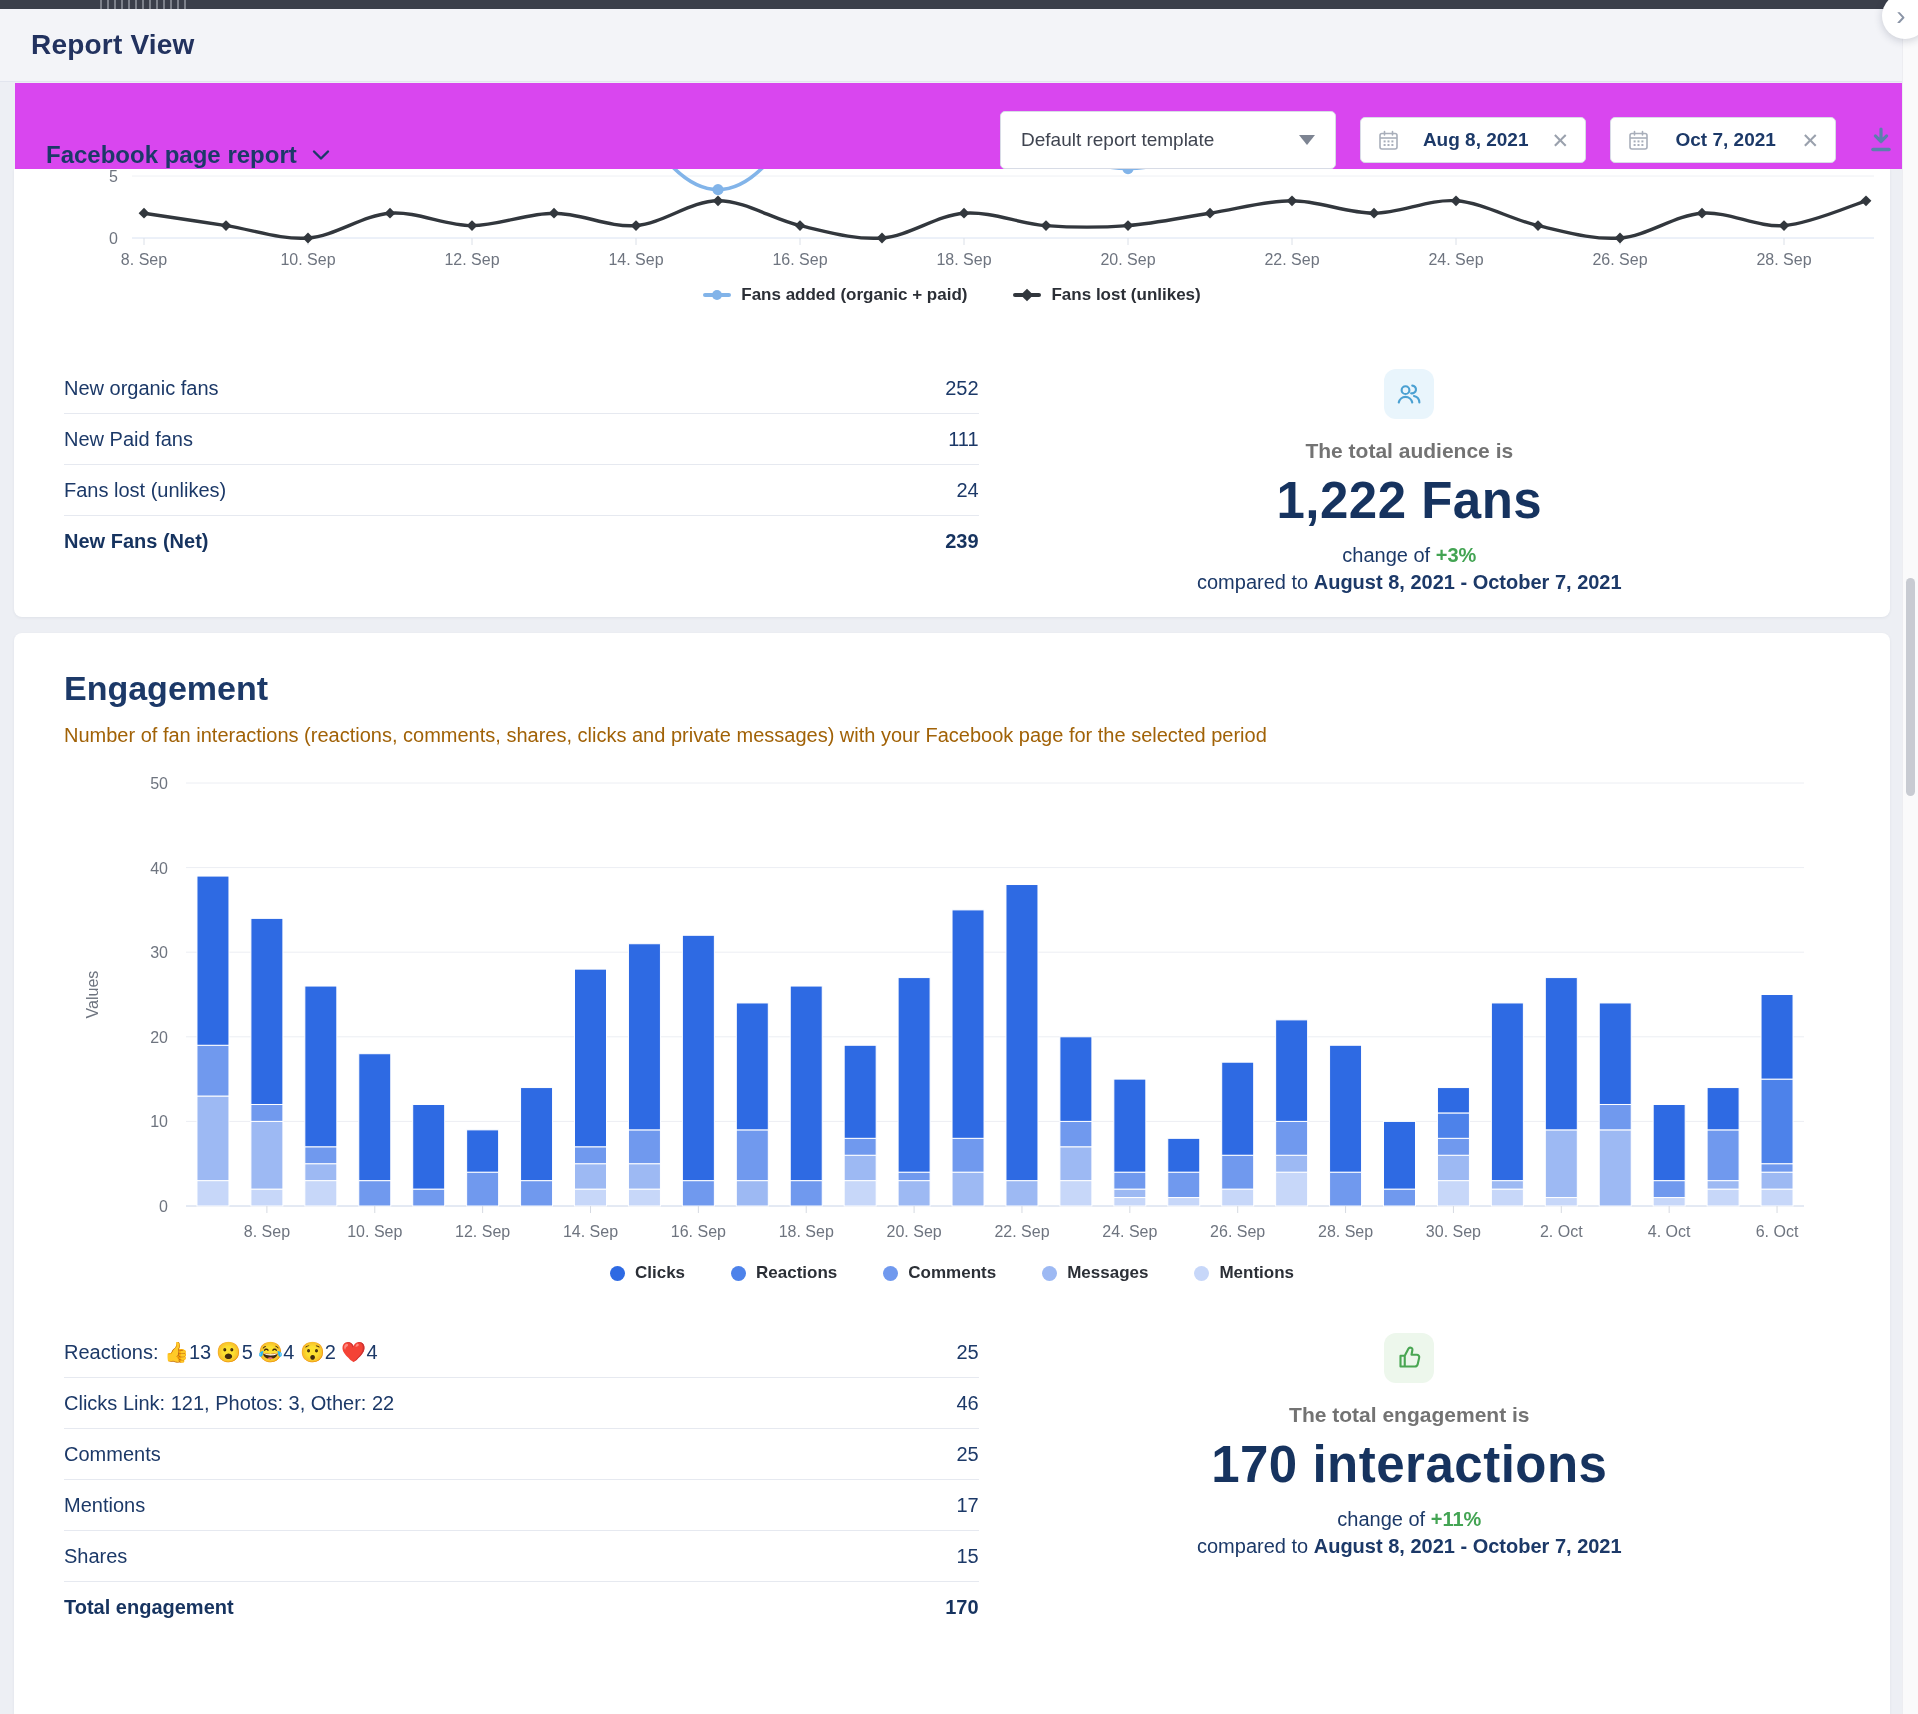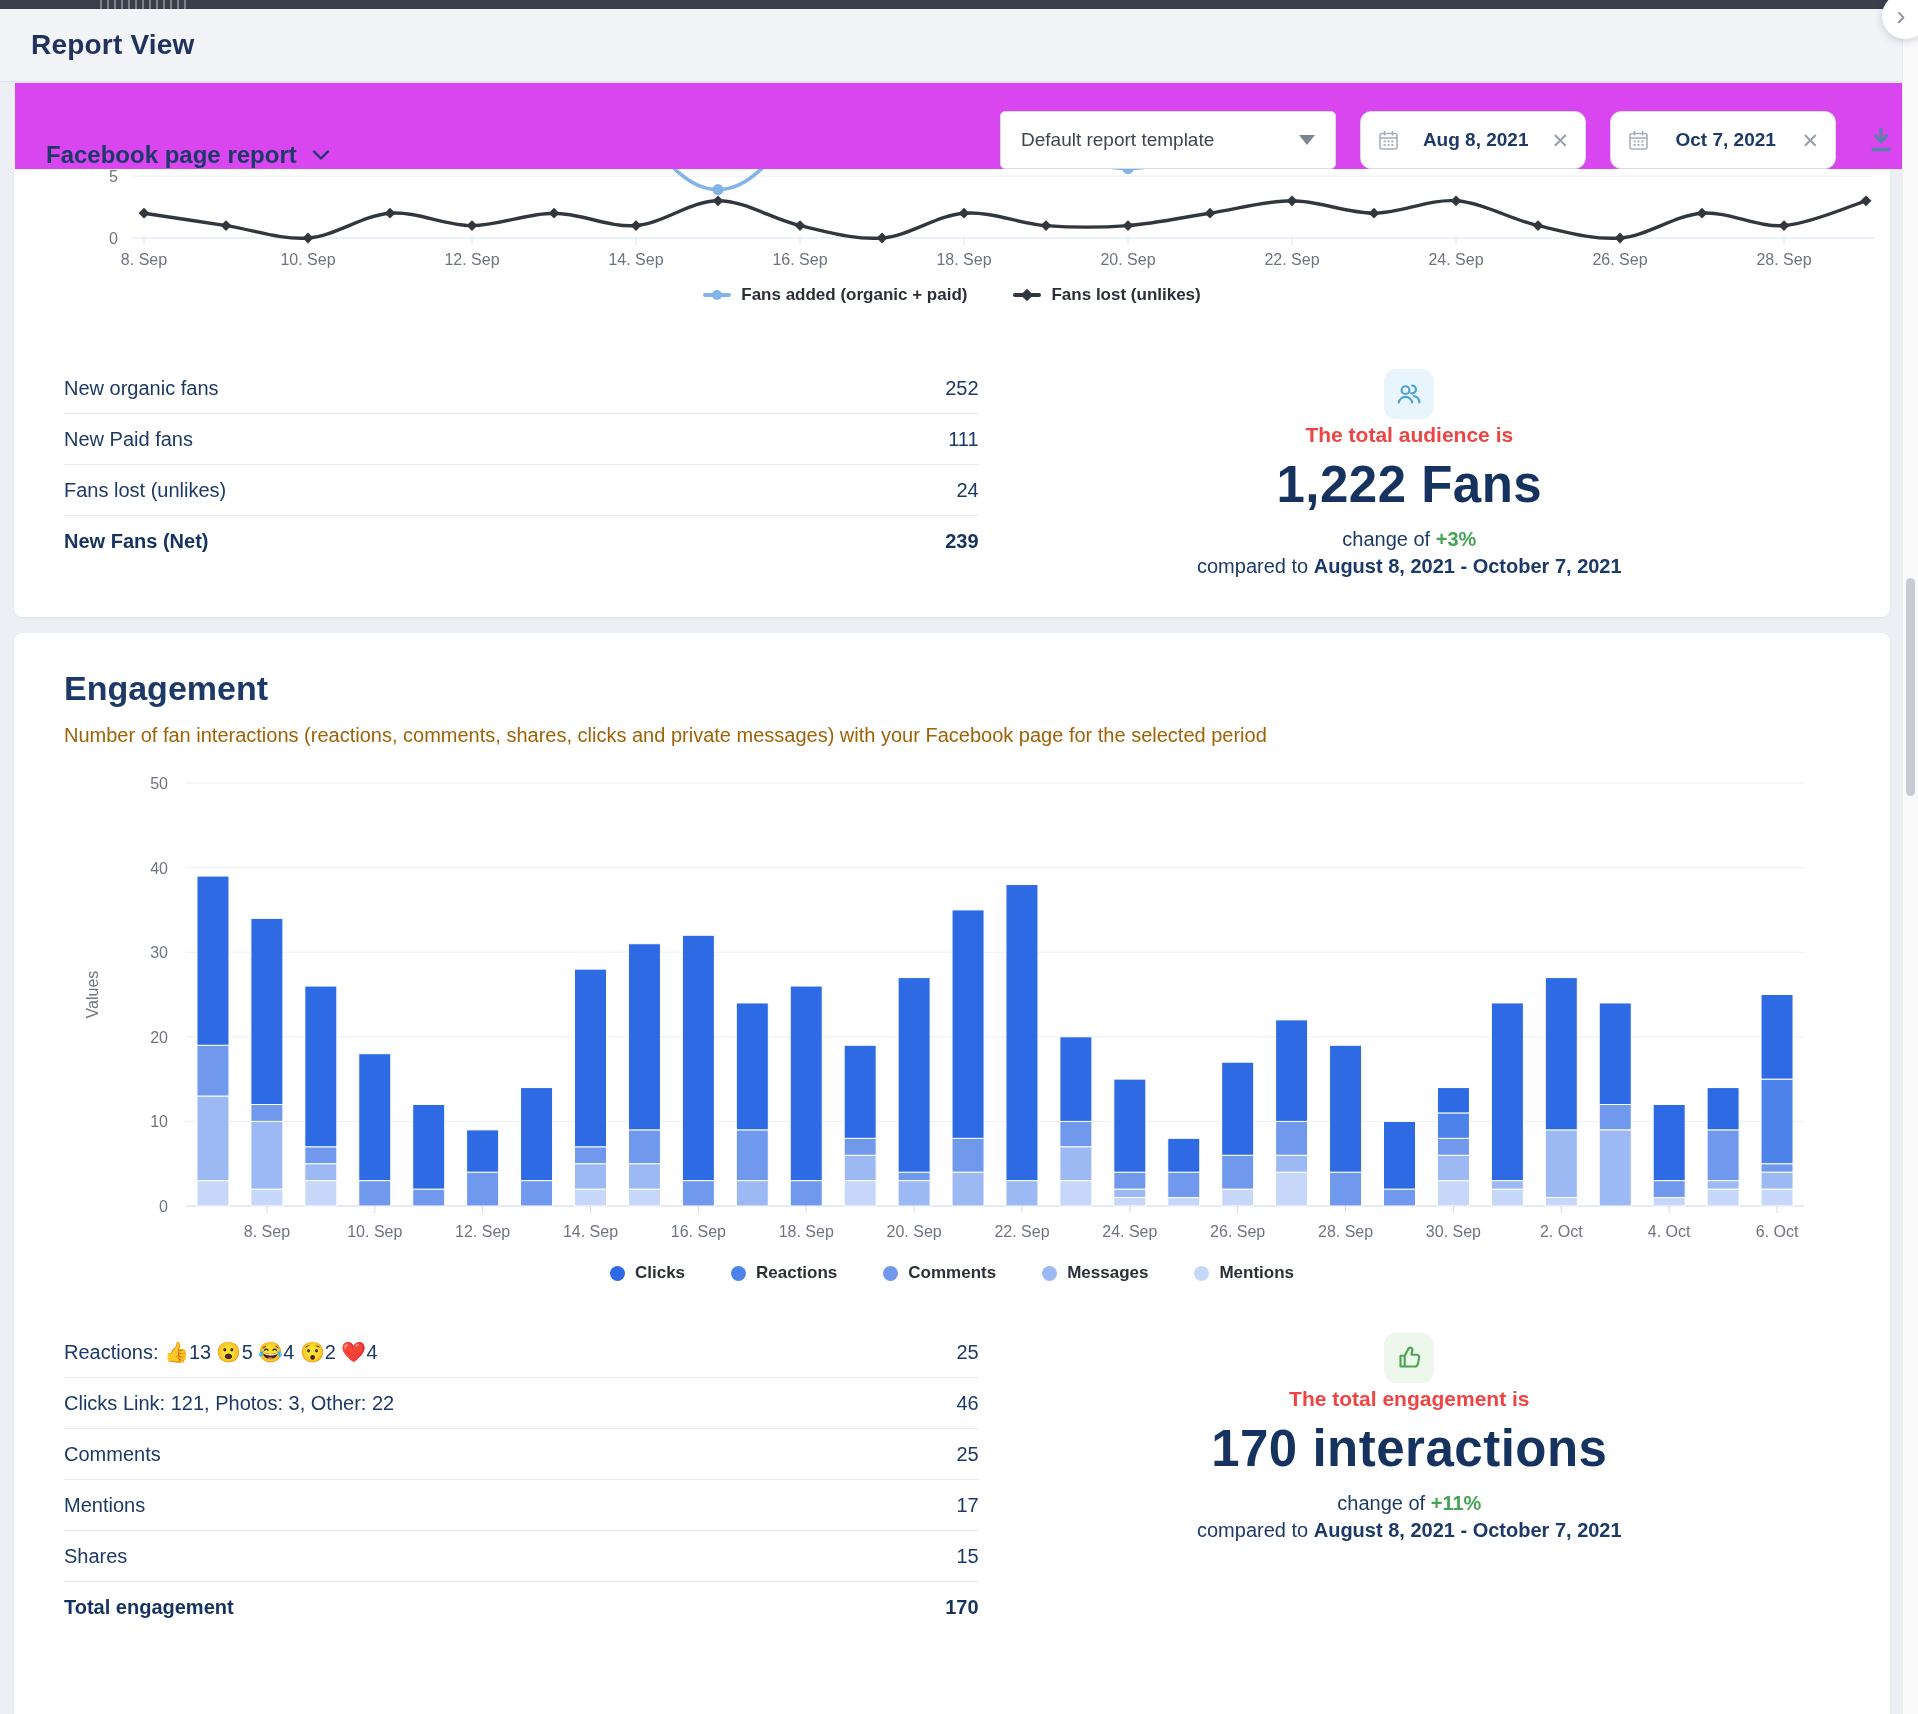--- a/index.html
+++ b/index.html
@@ -20,21 +20,21 @@
     border-bottom:1px solid #e2e5ee;display:flex;align-items:center;padding-left:31px;box-sizing:border-box;z-index:4;}
   .page-title{font-size:28px;font-weight:600;color:#22325f;letter-spacing:.2px;}
   
   .toolbar{position:absolute;top:83px;left:15px;right:0;height:86px;background:#d946ef;display:flex;align-items:flex-end;
     padding:0 16px 0 31px;box-sizing:border-box;z-index:3;}
   .report-name{display:flex;align-items:center;gap:14px;font-size:24px;font-weight:700;color:#1c3968;cursor:pointer;}
   .toolbar-right{margin-left:auto;display:flex;align-items:center;gap:24px;}
   .select-box{width:336px;height:58px;border:1px solid #d8dce6;border-radius:5px;background:#fff;
     display:flex;align-items:center;padding:0 20px;box-sizing:border-box;font-size:19px;color:#3f4450;cursor:pointer;}
   .caret{margin-left:auto;width:0;height:0;border-left:8px solid transparent;border-right:8px solid transparent;border-top:10px solid #7d8492;}
-  .date-box{width:226px;height:58px;border:1px solid #d8dce6;border-radius:11px;background:#fff;
+  .date-box{width:226px;height:46px;border:1px solid #d8dce6;border-radius:5px;background:#fff;
     display:flex;align-items:center;padding:0 16px;gap:8px;box-sizing:border-box;cursor:pointer;}
   .date-text{flex:1;text-align:center;font-size:19px;font-weight:600;color:#1c3968;}
   .x-btn{font-size:21px;color:#9aa1ad;cursor:pointer;line-height:1;}
   .dl-btn{width:42px;height:42px;display:flex;align-items:center;justify-content:center;cursor:pointer;}
   
   .card{position:absolute;left:14px;width:1876px;background:#fff;box-shadow:0 1px 3px rgba(40,50,80,.07);}
   .card1{top:169px;height:448px;border-radius:0 0 8px 8px;}
   .card2{top:633px;height:1130px;border-radius:8px 8px 0 0;padding:0 50px;box-sizing:border-box;}
   
   svg{display:block;}
@@ -52,21 +52,21 @@
   .trow{height:50px;display:flex;align-items:center;justify-content:space-between;font-size:20px;color:#1c3968;}
   .trow + .trow{border-top:1px solid #e6e9f0;}
   .trow .tlabel{font-weight:500;}
   .trow .tvalue{font-weight:500;text-align:right;}
   .trow.bold .tlabel,.trow.bold .tvalue{font-weight:700;color:#16335f;}
   .scol{flex:1;display:flex;align-items:flex-start;justify-content:center;}
   .summary{display:flex;flex-direction:column;align-items:center;text-align:center;margin-top:6px;}
   .icon-box{width:50px;height:50px;border-radius:12px;display:flex;align-items:center;justify-content:center;}
   .icon-box.blue{background:#e9f5fc;}
   .icon-box.green{background:#edf7ec;}
-  .summary .lead{margin-top:4px;font-size:21px;font-weight:700;color:#ef4444;}
+  .summary .lead{margin-top:20px;font-size:21px;font-weight:700;color:#737373;}
   .summary .headline{margin-top:8px;font-size:51px;font-weight:800;color:#16335f;letter-spacing:.5px;}
   .summary .change{margin-top:14px;font-size:20px;color:#1c3968;}
   .summary .change b{font-weight:700;}
   .summary .compare{margin-top:4px;font-size:20px;color:#1c3968;}
   .summary .compare b{font-weight:700;}
   .green-txt{color:#43a453;}
   
   .section-title{padding-top:36px;font-size:34px;font-weight:700;color:#1c3968;}
   .section-sub{margin-top:16px;font-size:20px;color:#a16207;}
   #engagement-bar-chart{margin-top:22px;}

